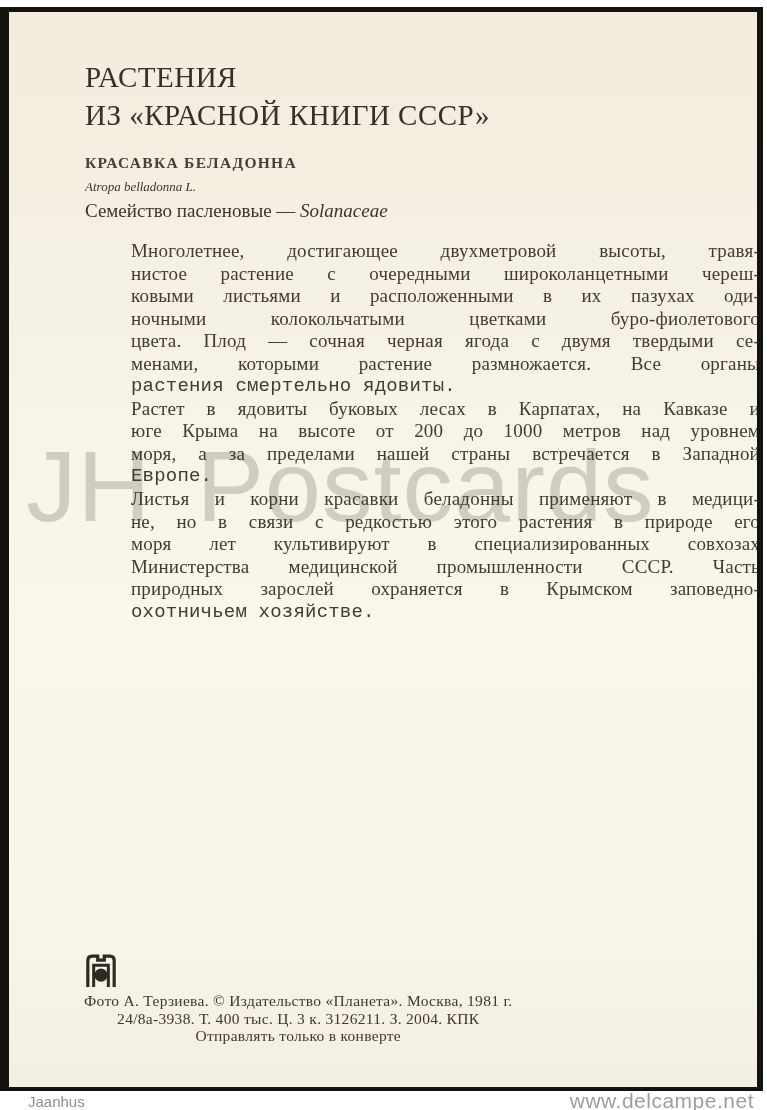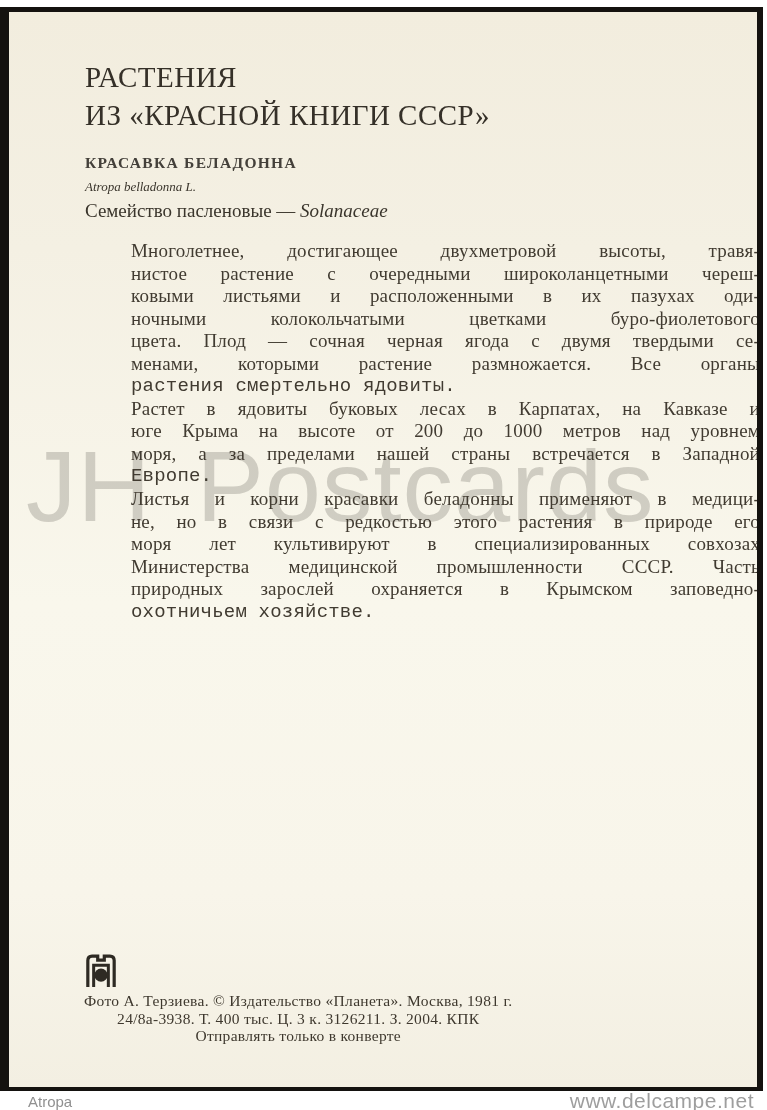--- a/index.html
+++ b/index.html
@@ -117,14 +117,14 @@
     <div class="imprint">
       <div>Фото А. Терзиева. © Издательство «Планета». Москва, 1981 г.</div>
       <div>24/8а-3938. Т. 400 тыс. Ц. 3 к. 3126211. З. 2004. КПК</div>
       <div>Отправлять только в конверте</div>
     </div>
 
   </div>
 </div>
 
 <div class="bottom-strip"></div>
-<div class="seller-name">Atropa</div>
+<div class="seller-name">Jaanhus</div>
 <div class="delcampe-watermark">www.delcampe.net</div>
 
 </body></html>

